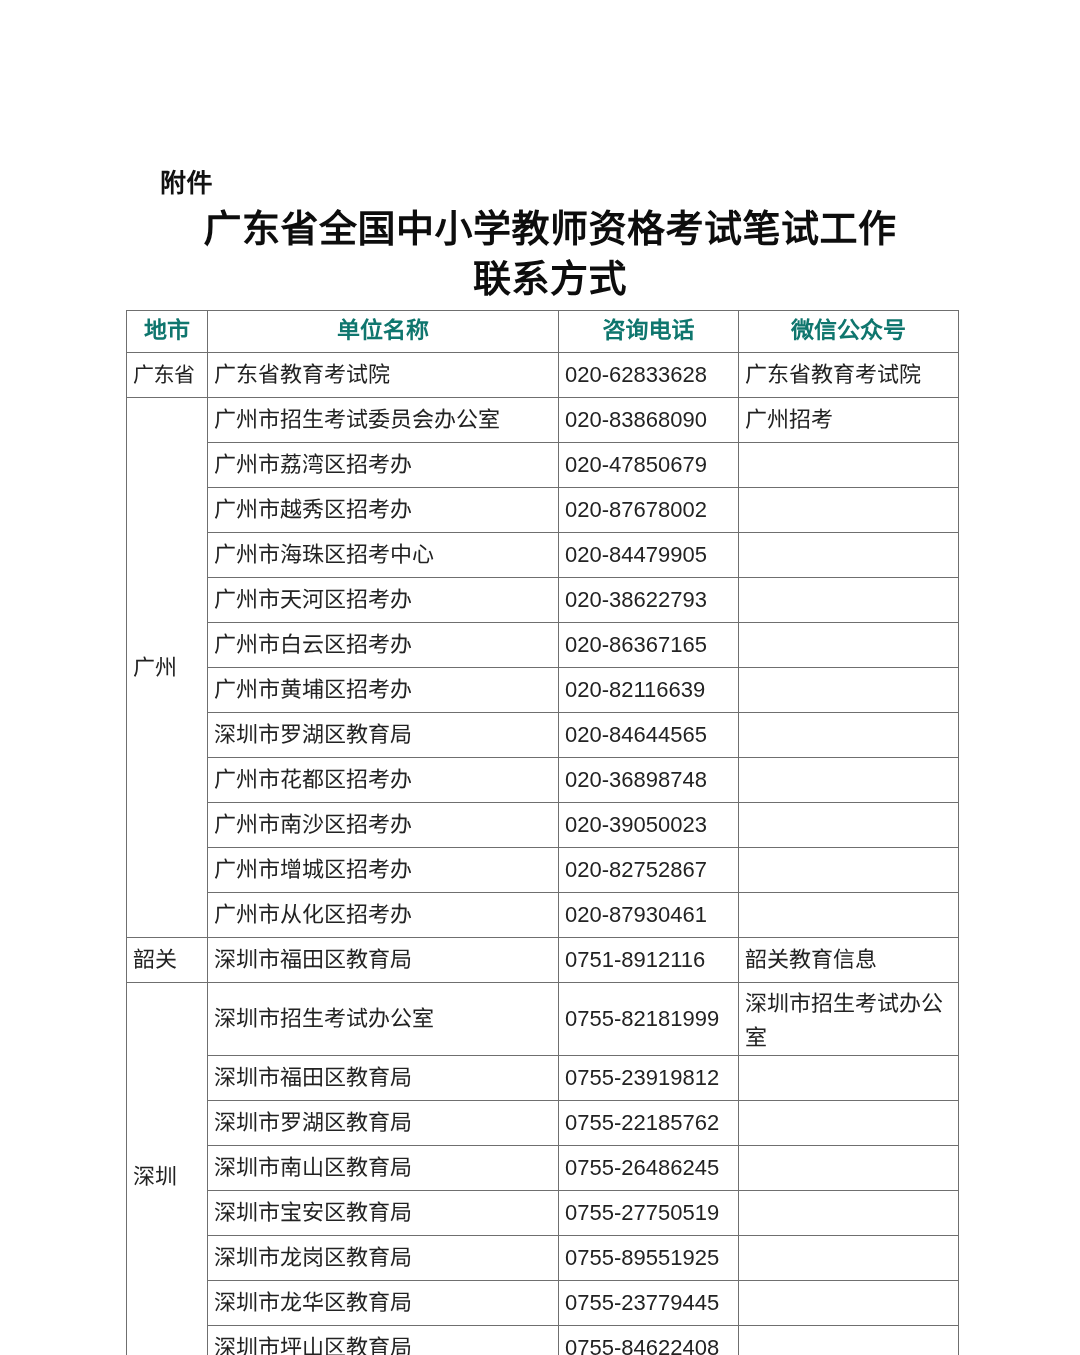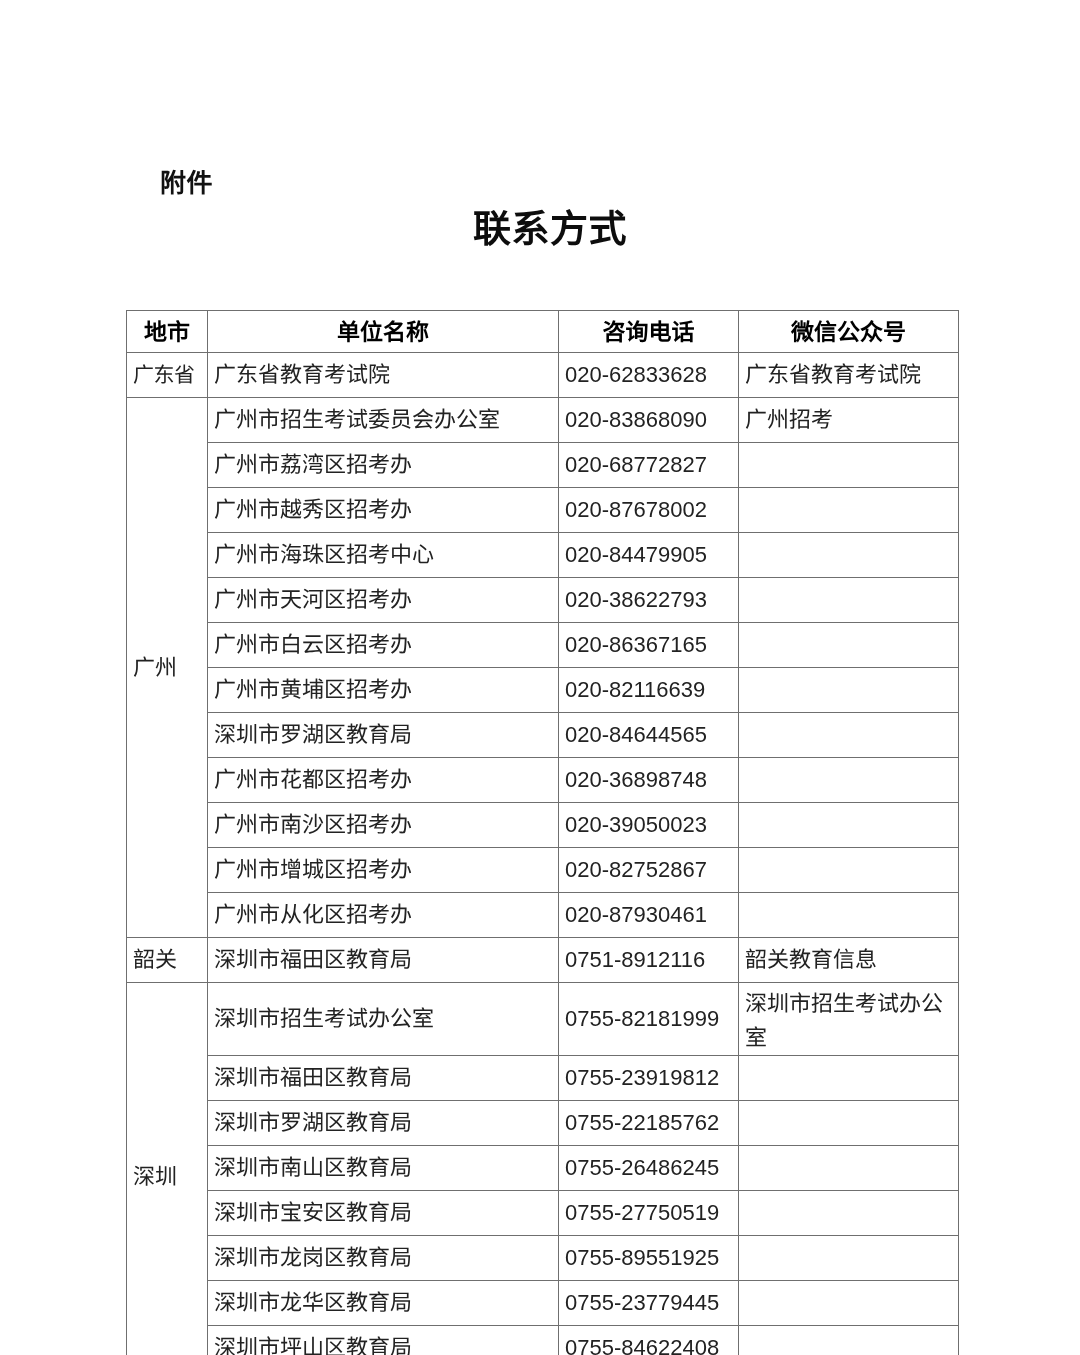--- a/index.html
+++ b/index.html
@@ -83,23 +83,23 @@
     font-size: 22px;
     line-height: 30px;
     color: #222222;
     background: #ffffff;
   }
 
   table.contact-table thead th {
     height: 41px;
     text-align: center;
     font-weight: 700;
-    font-family: Liberation Sans, sans-serif;
+    font-family: Liberation Mono, monospace;
     font-size: 23px;
-    color: #000000;
+    color: #0f766e;
   }
 
   table.contact-table tbody td {
     height: 44px;
   }
 
   td.city-cell {
     text-align: left;
     font-size: 22px;
     color: #2b2b2b;
@@ -138,20 +138,21 @@
   }
 </style>
 </head>
 <body>
 
 <div class="page">
 
   <div class="attachment-label">附件</div>
 
   <div class="doc-title">
+    <span class="line1">广东省全国中小学教师资格考试笔试工作</span>
     <span class="line2">联系方式</span>
   </div>
 
   <div class="table-wrap">
     <table class="contact-table">
       <colgroup>
         <col class="c-city">
         <col class="c-unit">
         <col class="c-phone">
         <col class="c-wechat">
@@ -172,21 +173,21 @@
             <td class="wechat-cell">广东省教育考试院</td>
           </tr>
           <tr>
             <td class="city-cell" rowspan="12">广州</td>
             <td class="unit-cell">广州市招生考试委员会办公室</td>
             <td class="phone-cell">020-83868090</td>
             <td class="wechat-cell">广州招考</td>
           </tr>
           <tr>
             <td class="unit-cell">广州市荔湾区招考办</td>
-            <td class="phone-cell">020-68772827</td>
+            <td class="phone-cell">020-47850679</td>
             <td class="wechat-cell"></td>
           </tr>
           <tr>
             <td class="unit-cell">广州市越秀区招考办</td>
             <td class="phone-cell">020-87678002</td>
             <td class="wechat-cell"></td>
           </tr>
           <tr>
             <td class="unit-cell">广州市海珠区招考中心</td>
             <td class="phone-cell">020-84479905</td>

